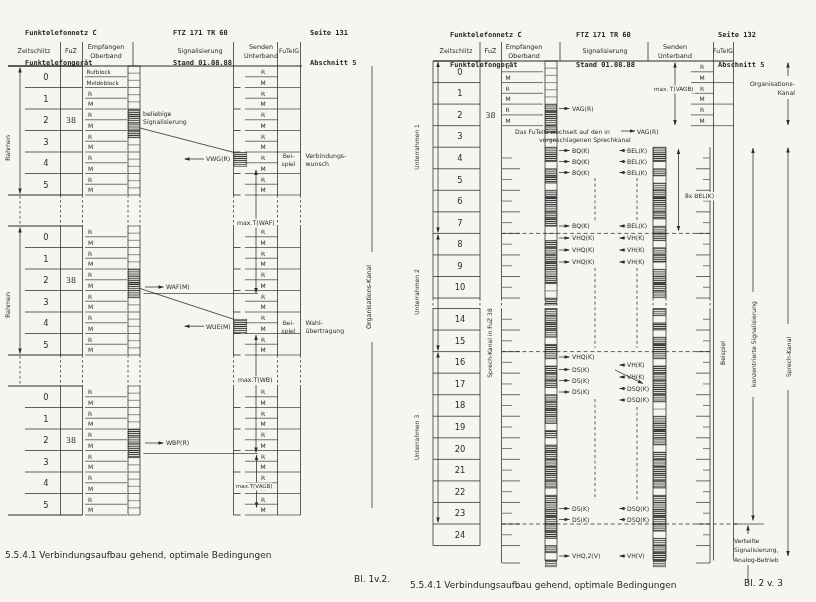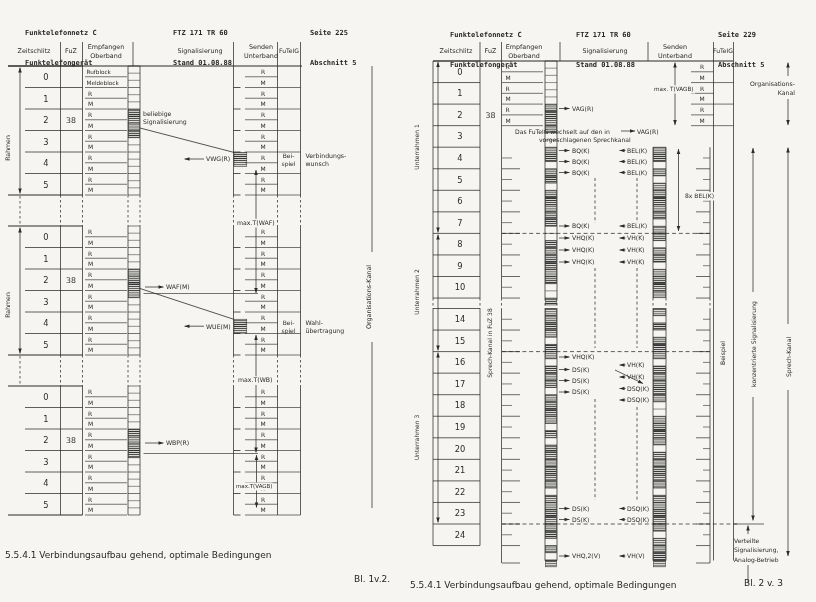--- a/index.html
+++ b/index.html
@@ -414,21 +414,21 @@
     </svg>
   <div class="doc-h" style="left:25px;top:8px">
     <div>Funktelefonnetz C</div>
     <div>Funktelefongerät</div>
   </div>
   <div class="doc-h" style="left:173px;top:8px">
     <div>FTZ 171 TR 60</div>
     <div>Stand 01.08.88</div>
   </div>
   <div class="doc-h" style="left:310px;top:8px">
-    <div>Seite 225</div>
+    <div>Seite 131</div>
     <div>Abschnitt 5</div>
   </div>
   <div class="ftr" style="left:5px;top:550px">5.5.4.1 Verbindungsaufbau gehend, optimale Bedingungen</div>
   <div class="ftr" style="left:354px;top:574px">Bl. 1v.2.</div>
 </section>
 
 <section class="page" style="left:408px">
   <svg id="svg132" width="408" height="602" viewBox="0 0 408 602">
       <defs>
         <pattern id="h132" width="3" height="2.1" patternUnits="userSpaceOnUse">
@@ -998,18 +998,18 @@
     </svg>
   <div class="doc-h" style="left:42px;top:10px">
     <div>Funktelefonnetz C</div>
     <div>Funktelefongerät</div>
   </div>
   <div class="doc-h" style="left:168px;top:10px">
     <div>FTZ 171 TR 60</div>
     <div>Stand 01.08.88</div>
   </div>
   <div class="doc-h" style="left:310px;top:10px">
-    <div>Seite 229</div>
+    <div>Seite 132</div>
     <div>Abschnitt 5</div>
   </div>
   <div class="ftr" style="left:2px;top:580px">5.5.4.1 Verbindungsaufbau gehend, optimale Bedingungen</div>
   <div class="ftr" style="left:336px;top:578px">Bl. 2 v. 3</div>
 </section>
 
 </body></html>

